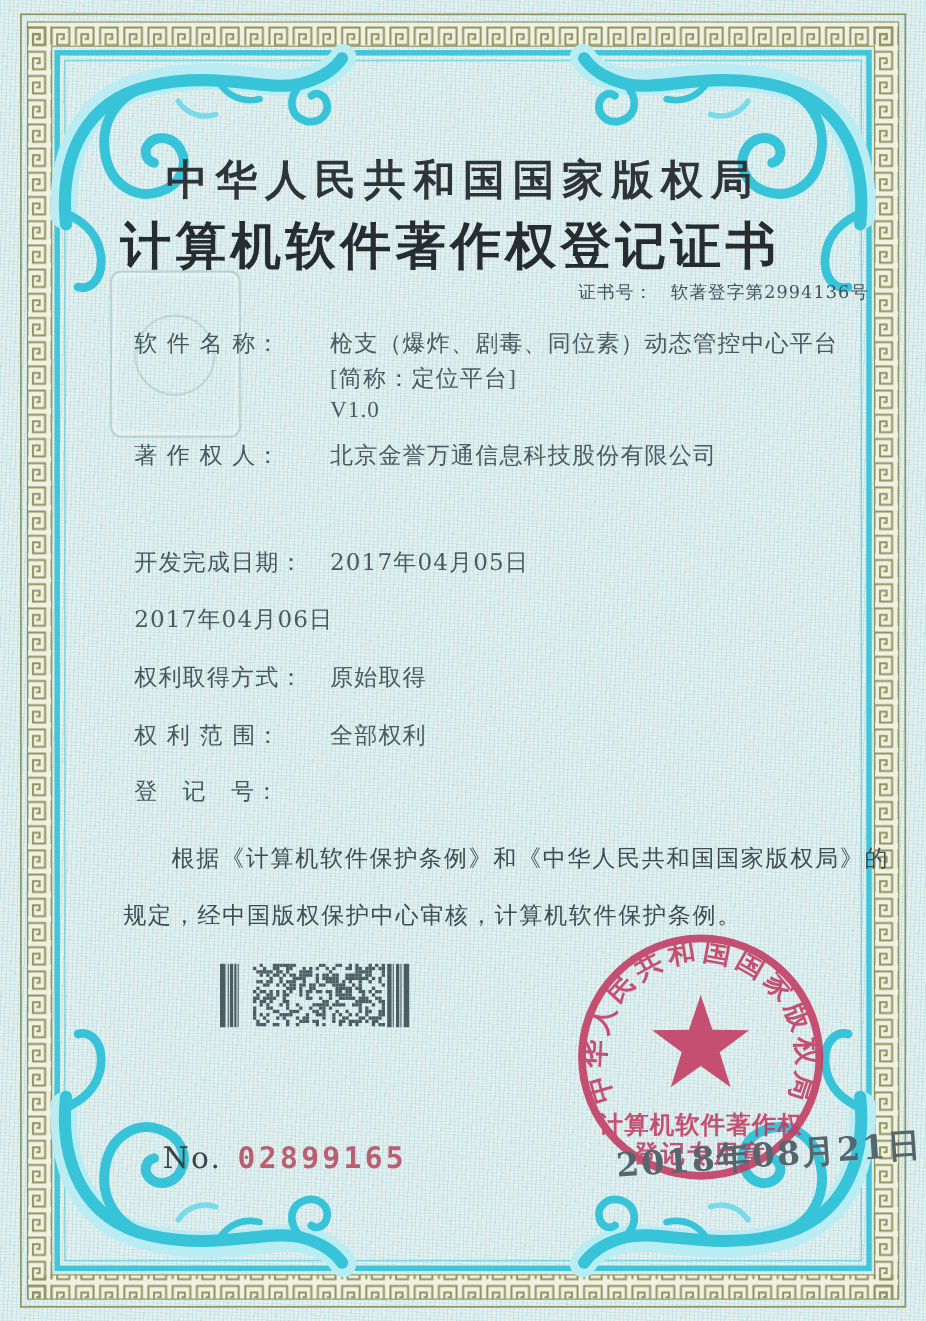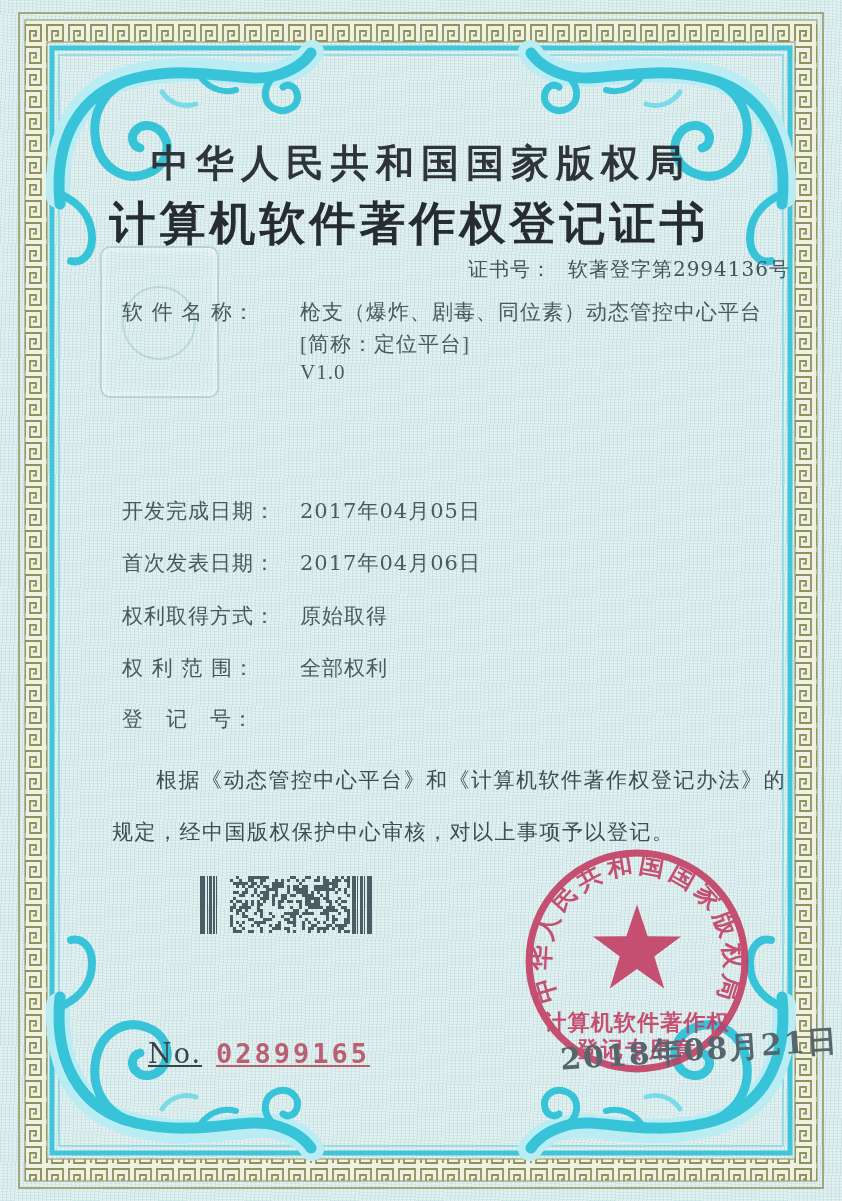--- a/index.html
+++ b/index.html
@@ -17,21 +17,21 @@
 
   .issuer{
     position:absolute; top:138px; left:0; width:842px; text-align:center;
     font-size:38px; font-weight:bold; letter-spacing:7px; color:#2e3438; margin:0;
   }
   .cert-title{
     position:absolute; top:193px; left:0; width:819px; text-align:center;
     font-size:46px; font-weight:bold; letter-spacing:4px; color:#272c30; margin:0;
   }
   .certno{
-    position:absolute; top:256px; right:52px; font-size:20px; color:#44525a; letter-spacing:1px;
+    position:absolute; top:256px; right:52px; font-size:16px; color:#44525a; letter-spacing:1px;
   }
   .certno .certno-value{margin-left:16px;}
 
   .row{position:absolute; left:122px; display:flex; font-size:21px; white-space:nowrap;align-items:flex-end;}
   .lbl{display:inline-block; width:178px; color:#46585c; letter-spacing:1px;}
   .val{color:#4a5a5e; letter-spacing:1px;}
   .subline{position:absolute; left:300px; font-size:21px; color:#4a5a5e; letter-spacing:1px;font-family:Liberation Serif, serif;}
 
   .stmt{position:absolute; font-size:21px; color:#3f4d52; letter-spacing:1.5px; white-space:nowrap;}
 
@@ -49,24 +49,24 @@
 
   .seal{position:absolute; left:518px; top:842px; width:238px; height:238px; z-index:3; opacity:0.88;}
   .seal text{font-family:"DejaVu Serif","Liberation Serif",serif; font-weight:bold;}
 
   .seal-date{
     position:absolute; left:560px; top:1030px; z-index:4;
     font-size:30px; font-weight:bold; color:#56666c; letter-spacing:2px;
     transform:rotate(-4deg); white-space:nowrap;
   }
   .serial{position:absolute; left:148px; top:1038px; font-size:27px; white-space:nowrap;}
-  .serial-prefix{color:#39444a; letter-spacing:2px;text-decoration:underline;}
+  .serial-prefix{color:#39444a; letter-spacing:2px;}
   .serial-number{
     font-family:"DejaVu Sans Mono","Liberation Mono",monospace;
-    color:#b5485c; letter-spacing:3px; margin-left:14px; font-weight:bold; opacity:0.85;text-decoration:underline;
+    color:#b5485c; letter-spacing:3px; margin-left:14px; font-weight:bold; opacity:0.85;
   }
 </style>
 </head>
 <body>
 
 <div class="page">
 
   <svg class="border-svg" width="842" height="1201" viewBox="0 0 842 1201">
     <defs>
       <pattern id="meander" width="22" height="22" patternUnits="userSpaceOnUse">
@@ -116,47 +116,50 @@
       <span>证书号：</span><span class="certno-value">软著登字第2994136号</span>
     </div>
 
     <div class="row" style="top:298px">
       <span class="lbl">软 件 名 称：</span>
       <span class="val">枪支（爆炸、剧毒、同位素）动态管控中心平台</span>
     </div>
     <div class="subline" style="top:330px">[简称：定位平台]</div>
     <div class="subline" style="top:360px">V1.0</div>
 
+    <div class="row" style="top:400px">
+      <span class="lbl">著 作 权 人：</span>
+      <span class="val">北京金誉万通信息科技股份有限公司</span>
+    </div>
 
     <div class="row" style="top:497px">
       <span class="lbl">开发完成日期：</span>
       <span class="val">2017年04月05日</span>
     </div>
 
     <div class="row" style="top:549px">
-      <span class="lbl">首次发表日期：</span>
       <span class="val">2017年04月06日</span>
     </div>
 
     <div class="row" style="top:602px">
       <span class="lbl">权利取得方式：</span>
       <span class="val">原始取得</span>
     </div>
 
     <div class="row" style="top:654px">
       <span class="lbl">权 利 范 围：</span>
       <span class="val">全部权利</span>
     </div>
 
     <div class="row" style="top:705px">
       <span class="lbl">登　记　号：</span>
     </div>
 
-    <div class="stmt" style="top:766px; left:156px">根据《动态管控中心平台》和《计算机软件著作权登记办法》的</div>
-    <div class="stmt" style="top:818px; left:112px">规定，经中国版权保护中心审核，对以上事项予以登记。</div>
+    <div class="stmt" style="top:766px; left:156px">根据《计算机软件保护条例》和《中华人民共和国国家版权局》的</div>
+    <div class="stmt" style="top:818px; left:112px">规定，经中国版权保护中心审核，计算机软件保护条例。</div>
 
     <svg id="barcode-svg" class="barcode" width="182" height="58" viewBox="0 0 182 58">
         <rect x="0" y="0" width="5" height="58" fill="#4b5c62"></rect>
         <rect x="7" y="0" width="1" height="58" fill="#4b5c62"></rect>
         <rect x="9" y="0" width="3" height="58" fill="#4b5c62"></rect>
         <rect x="13" y="0" width="2" height="58" fill="#4b5c62"></rect>
         <rect x="16" y="0" width="1" height="58" fill="#4b5c62"></rect>
         <rect x="30" y="3" width="3" height="3" fill="#4b5c62"></rect>
         <rect x="30" y="24" width="3" height="3" fill="#4b5c62"></rect>
         <rect x="30" y="30" width="3" height="3" fill="#4b5c62"></rect>

